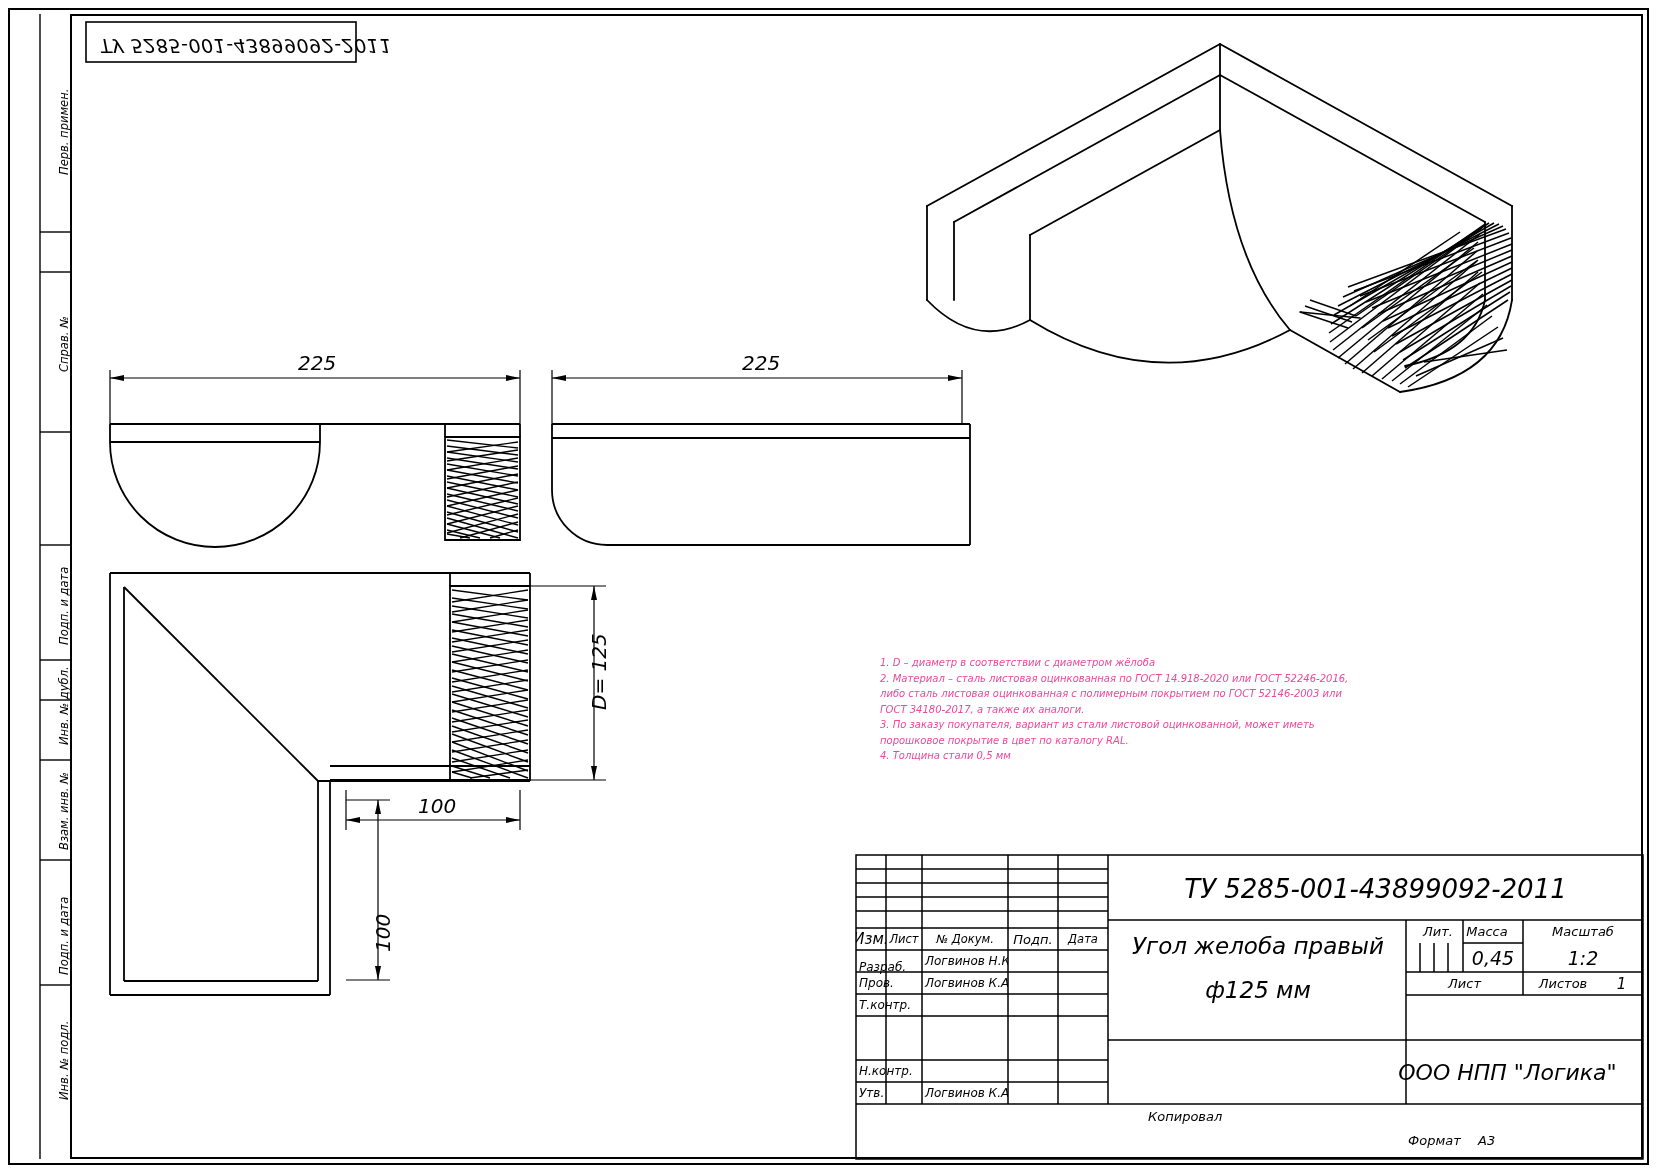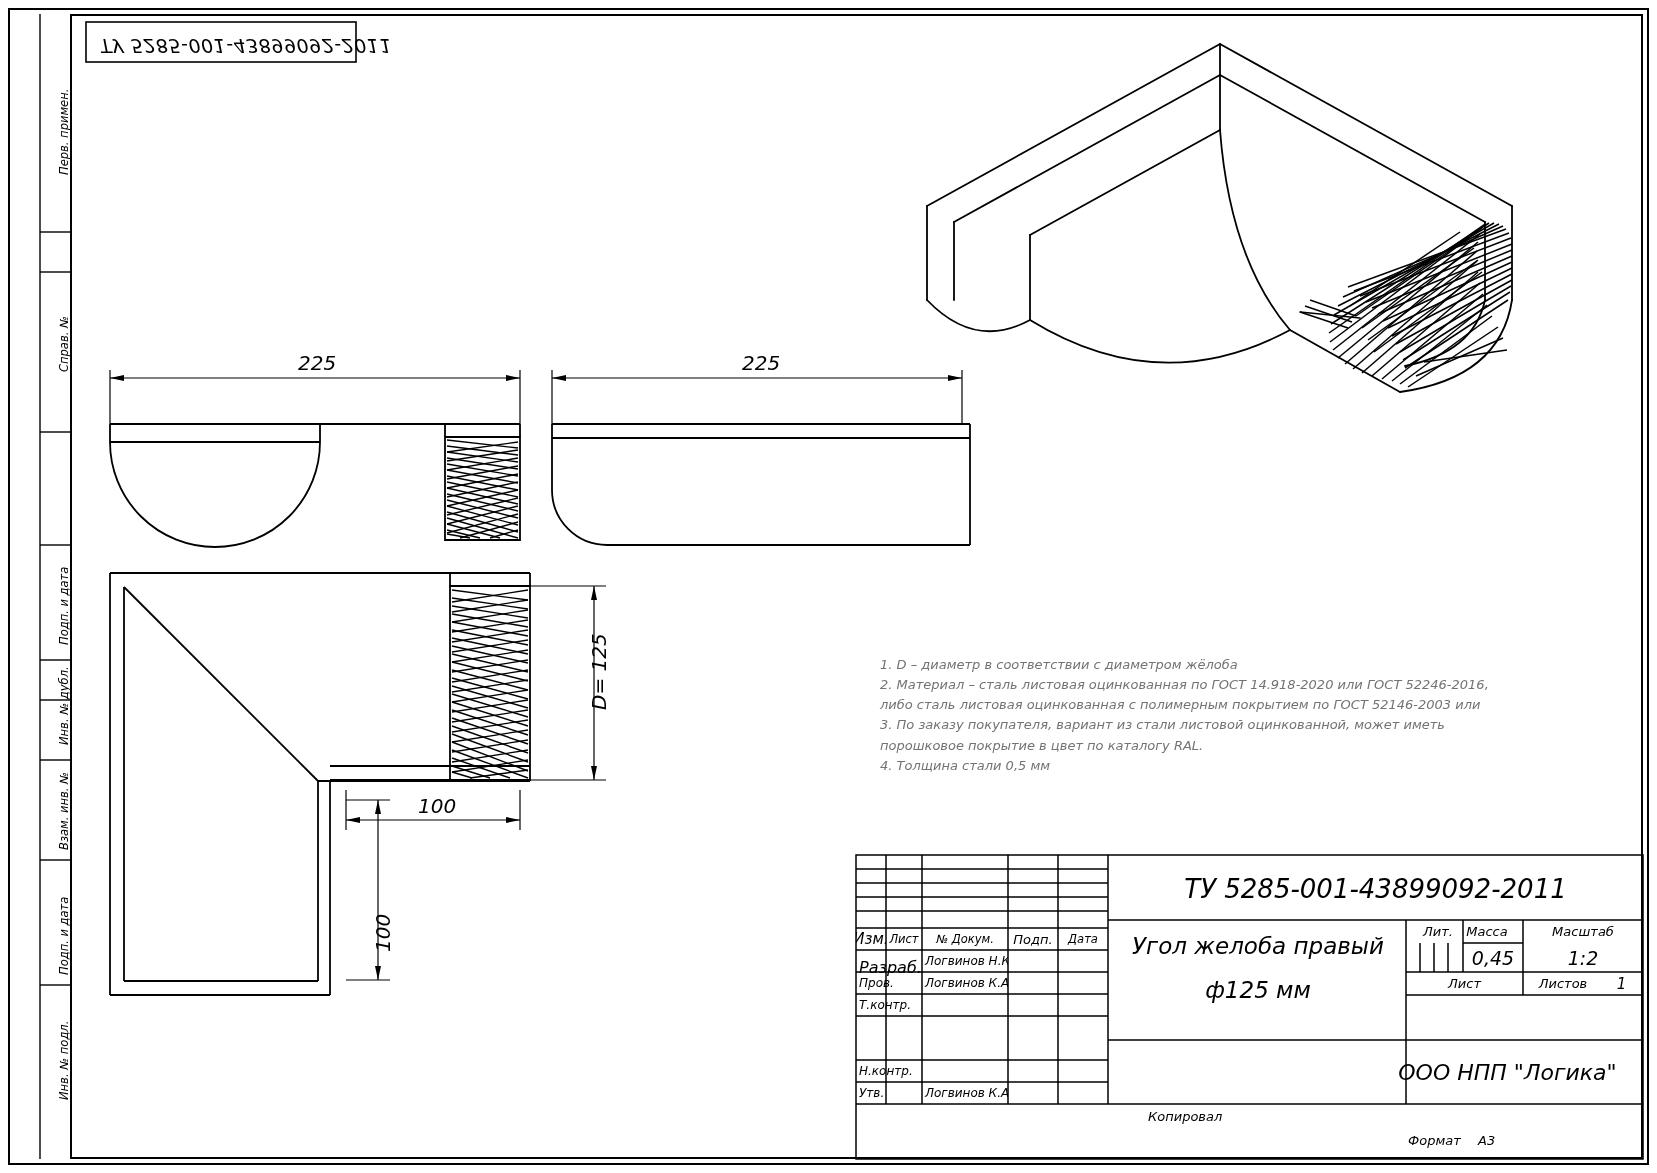--- a/index.html
+++ b/index.html
@@ -48,24 +48,24 @@
     width: 1657px;
     height: 1173px;
     overflow: visible;
     pointer-events: none;
   }
   .notes {
     position: absolute;
     left: 880px;
     top: 655px;
     width: 700px;
-    font-size: 13px;
+    font-size: 10px;
     font-style: italic;
     line-height: 1.55;
-    color: #737373;
+    color: #ec4899;
   }
   .tb-cell {
     position: absolute;
     font-style: italic;
     color: #000;
     display: flex;
     align-items: center;
     justify-content: center;
     text-align: center;
     box-sizing: border-box;
@@ -350,20 +350,21 @@
   <div class="txt" style="left:298px; top:352px; font-size:20px;">225</div>
   <div class="txt" style="left:742px; top:352px; font-size:20px;">225</div>
   <div class="txt vtxt" style="left:588px; top:710px; transform:rotate(-90deg); font-size:20px;">D= 125</div>
   <div class="txt" style="left:418px; top:795px; font-size:20px;">100</div>
   <div class="txt vtxt" style="left:372px; top:952px; transform:rotate(-90deg); font-size:20px;">100</div>
 
   <div class="notes">
     <div>1. D – диаметр в соответствии с диаметром жёлоба</div>
     <div>2. Материал – сталь листовая оцинкованная по ГОСТ 14.918-2020 или ГОСТ 52246-2016,</div>
     <div>либо сталь листовая оцинкованная с полимерным покрытием по ГОСТ 52146-2003 или</div>
+    <div>ГОСТ 34180-2017, а также их аналоги.</div>
     <div>3. По заказу покупателя, вариант из стали листовой оцинкованной, может иметь</div>
     <div>порошковое покрытие в цвет по каталогу RAL.</div>
     <div>4. Толщина стали 0,5 мм</div>
   </div>
 
   <svg class="draw">
     <g stroke="#000" stroke-width="1.5" fill="none">
 
       <rect x="856" y="855" width="787" height="304"></rect>
 
@@ -407,21 +408,21 @@
 
   <div class="tb-cell" style="left:1112px; top:922px; width:292px; height:48px; font-size:23px;">Угол желоба правый</div>
   <div class="tb-cell" style="left:1112px; top:968px; width:292px; height:44px; font-size:23px;">ф125 мм</div>
 
   <div class="tb-cell" style="left:856px; top:928px; width:30px; height:22px; font-size:15px;">Изм.</div>
   <div class="tb-cell" style="left:886px; top:928px; width:36px; height:22px; font-size:11.5px;">Лист</div>
   <div class="tb-cell" style="left:922px; top:928px; width:86px; height:22px; font-size:11.5px;">№ Докум.</div>
   <div class="tb-cell" style="left:1008px; top:928px; width:50px; height:22px; font-size:13px;">Подп.</div>
   <div class="tb-cell" style="left:1058px; top:928px; width:50px; height:22px; font-size:11.5px;">Дата</div>
 
-  <div class="tb-cell left" style="left:856px; top:950px; width:66px; height:34px; font-size:16px;">Разраб.</div>
+  <div class="tb-cell left" style="left:856px; top:950px; width:66px; height:34px; font-size:12px;">Разраб.</div>
   <div class="tb-cell left" style="left:922px; top:950px; width:86px; height:22px; font-size:12px;">Логвинов Н.К.</div>
 
   <div class="tb-cell left" style="left:856px; top:972px; width:66px; height:22px; font-size:12px;text-align:right;">Пров.</div>
   <div class="tb-cell left" style="left:922px; top:972px; width:86px; height:22px; font-size:12px;">Логвинов К.А.</div>
 
   <div class="tb-cell left" style="left:856px; top:994px; width:66px; height:22px; font-size:12px;">Т.контр.</div>
   <div class="tb-cell left" style="left:922px; top:994px; width:86px; height:22px; font-size:12px;"></div>
 
   <div class="tb-cell left" style="left:856px; top:1016px; width:66px; height:44px; font-size:12px;"></div>
   <div class="tb-cell left" style="left:922px; top:1016px; width:86px; height:44px; font-size:12px;"></div>

